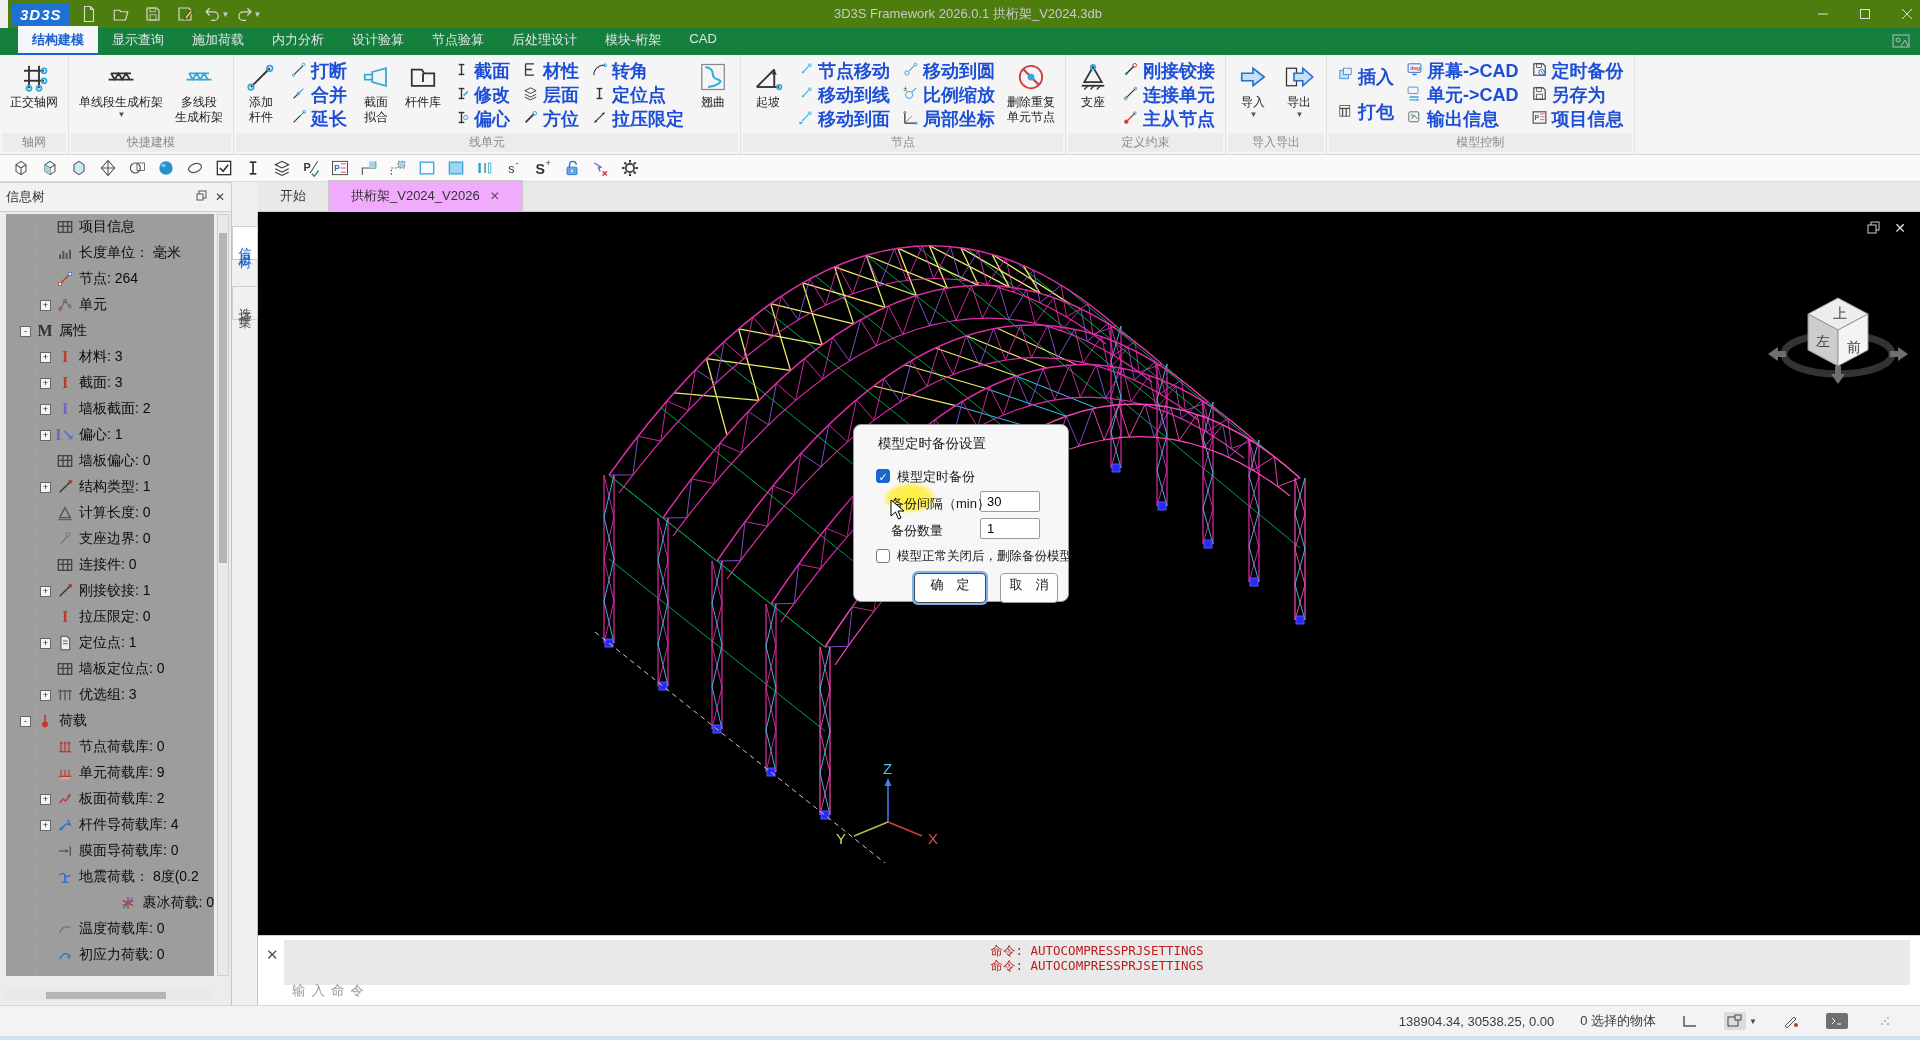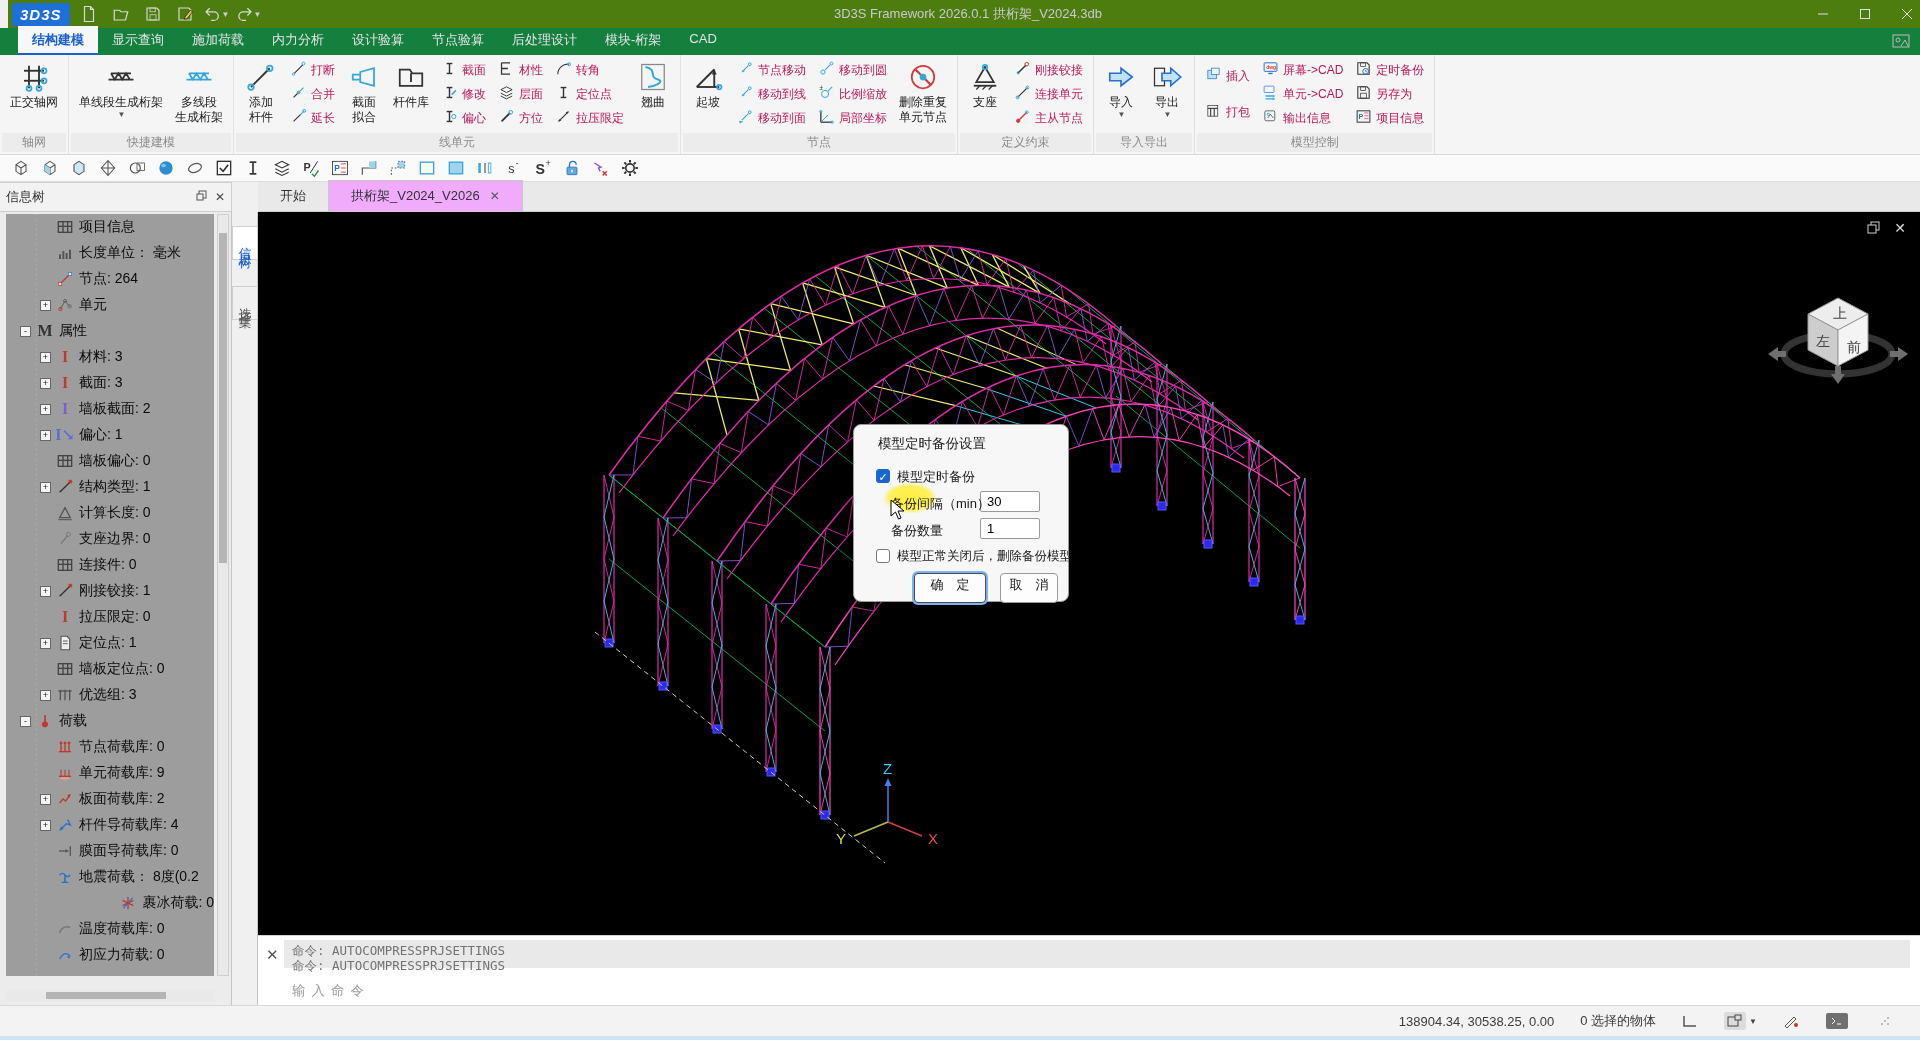--- a/index.html
+++ b/index.html
@@ -26,21 +26,21 @@
   
   #ribbon { left:0; top:55px; width:1920px; height:100px; background:#f5f5f5; border-bottom:1px solid #d9d9d9; display:flex; }
   .rb-group { display:flex; flex-direction:column; border-right:1px solid #e2e2e2; }
   .rb-items { flex:1; display:flex; align-items:stretch; padding:3px 5px 2px; gap:2px; height:78px; }
   .rb-label { height:19px; line-height:18px; text-align:center; color:#8b8b8b; font-size:12px; background:#ececec; margin:0 2px 2px; }
   .rb-big { display:flex; flex-direction:column; align-items:center; justify-content:flex-start; padding:3px 5px 1px; min-width:44px; border-radius:3px; }
   .rb-big .ic { height:32px; display:flex; align-items:center; }
   .rb-big .lb { font-size:12px; color:#222; text-align:center; white-space:pre-line; line-height:1.25; margin-top:2px; }
   .rb-col { display:flex; flex-direction:column; justify-content:space-around; padding:1px 3px; }
   .rb-sm { display:flex; align-items:center; gap:4px; padding:0 2px; border-radius:2px; }
-  .rb-sm .lb { font-size:12px; color:#be185d; white-space:nowrap; }
+  .rb-sm .lb { font-size:18px; color:#1d4ed8; white-space:nowrap;font-weight:bold; }
 
   
   #quickbar { left:0; top:155px; width:1920px; height:27px; background:#fafafa; border-bottom:1px solid #dcdcdc; display:flex; align-items:center; padding-left:10px; gap:7px; }
   .qb-icon { width:22px; height:22px; display:flex; align-items:center; justify-content:center; }
 
   
   #docrow { left:258px; top:182px; width:1662px; height:30px; background:#e9e9e9; display:flex; align-items:flex-end; border-bottom:1px solid #cfcfcf; }
   .dtab { font-size:13px; color:#333; padding:6px 22px; }
   .dtab.active { background:#f0abfc; border:1px solid #c8c8c8; border-bottom:none; }
   .dtab .x { margin-left:10px; color:#555; font-size:12px; }
@@ -87,21 +87,21 @@
   #dlg-cb2-lb { position:absolute; left:43px; top:123px; font-size:12.5px; white-space:nowrap; }
   .dlg-btn { position:absolute; top:148px; height:30px; background:#fdfdfd; border:1px solid #9a9a9a; border-radius:4px; font-size:13px; text-align:center; line-height:22px; }
   #dlg-ok { left:60px; width:72px; border-color:#4a4a4a; box-shadow:0 0 0 2px #7ab2f2; }
   #dlg-cancel { left:146px; width:58px; }
   #dlg-highlight { position:absolute; left:30px; top:58px; width:52px; height:30px; background:radial-gradient(ellipse at center,#ffef3f 0%, rgba(255,239,63,.85) 55%, rgba(255,239,63,0) 75%); z-index:1; }
   #cursor { position:absolute; left:36px; top:74px; z-index:60; }
 
   
   #command { left:258px; top:935px; width:1662px; height:70px; background:#fff; border-top:1px solid #d0d0d0; }
   #cmd-x { position:absolute; left:8px; top:10px; color:#555; font-size:15px; }
-  #cmd-hist { position:absolute; left:26px; top:4px; right:10px; height:28px; background:#e9e9e9; padding:3px 8px; font-family:"DejaVu Sans Mono","Liberation Mono",monospace; font-size:12.5px; color:#737373; line-height:15px; }
+  #cmd-hist { position:absolute; left:26px; top:4px; right:10px; height:45px; background:#e9e9e9; padding:3px 8px; font-family:"DejaVu Sans Mono","Liberation Mono",monospace; font-size:12.5px; color:#b91c1c; line-height:15px;text-align:center; }
   #cmd-input { position:absolute; left:34px; top:46px; color:#9b9b9b; font-size:13.5px; letter-spacing:6px; }
 
   
   #statusbar { left:0; top:1005px; width:1920px; height:31px; background:#f3f3f3; border-top:1px solid #d8d8d8; display:flex; align-items:center; font-size:13px; color:#3c3c3c; }
   #sb-right { margin-left:auto; display:flex; align-items:center; gap:26px; margin-right:30px; }
   .sb-iconbox { display:flex; align-items:center; gap:3px; }
   .sb-btn { background:#dcdcdc; border-radius:2px; padding:2px 3px; display:flex; align-items:center; }
   #bottomstrip { left:0; top:1036px; width:1920px; height:4px; background:#cfe3f5; }
 </style>
 </head>

